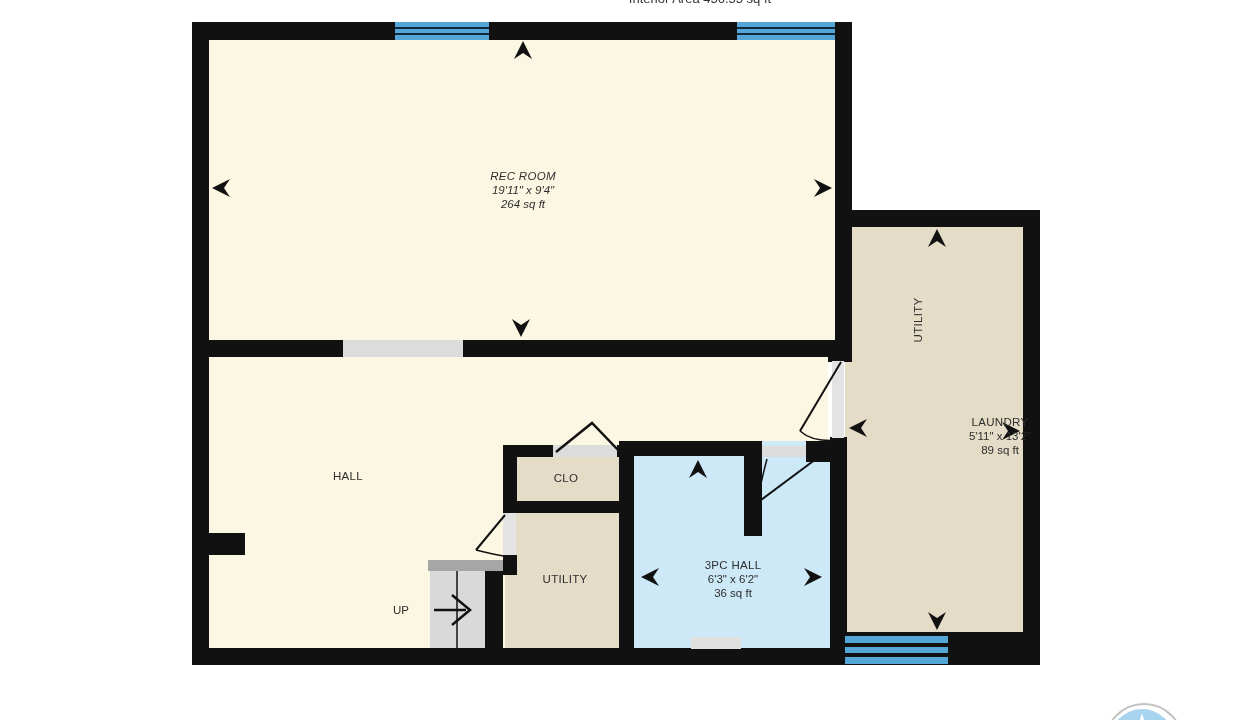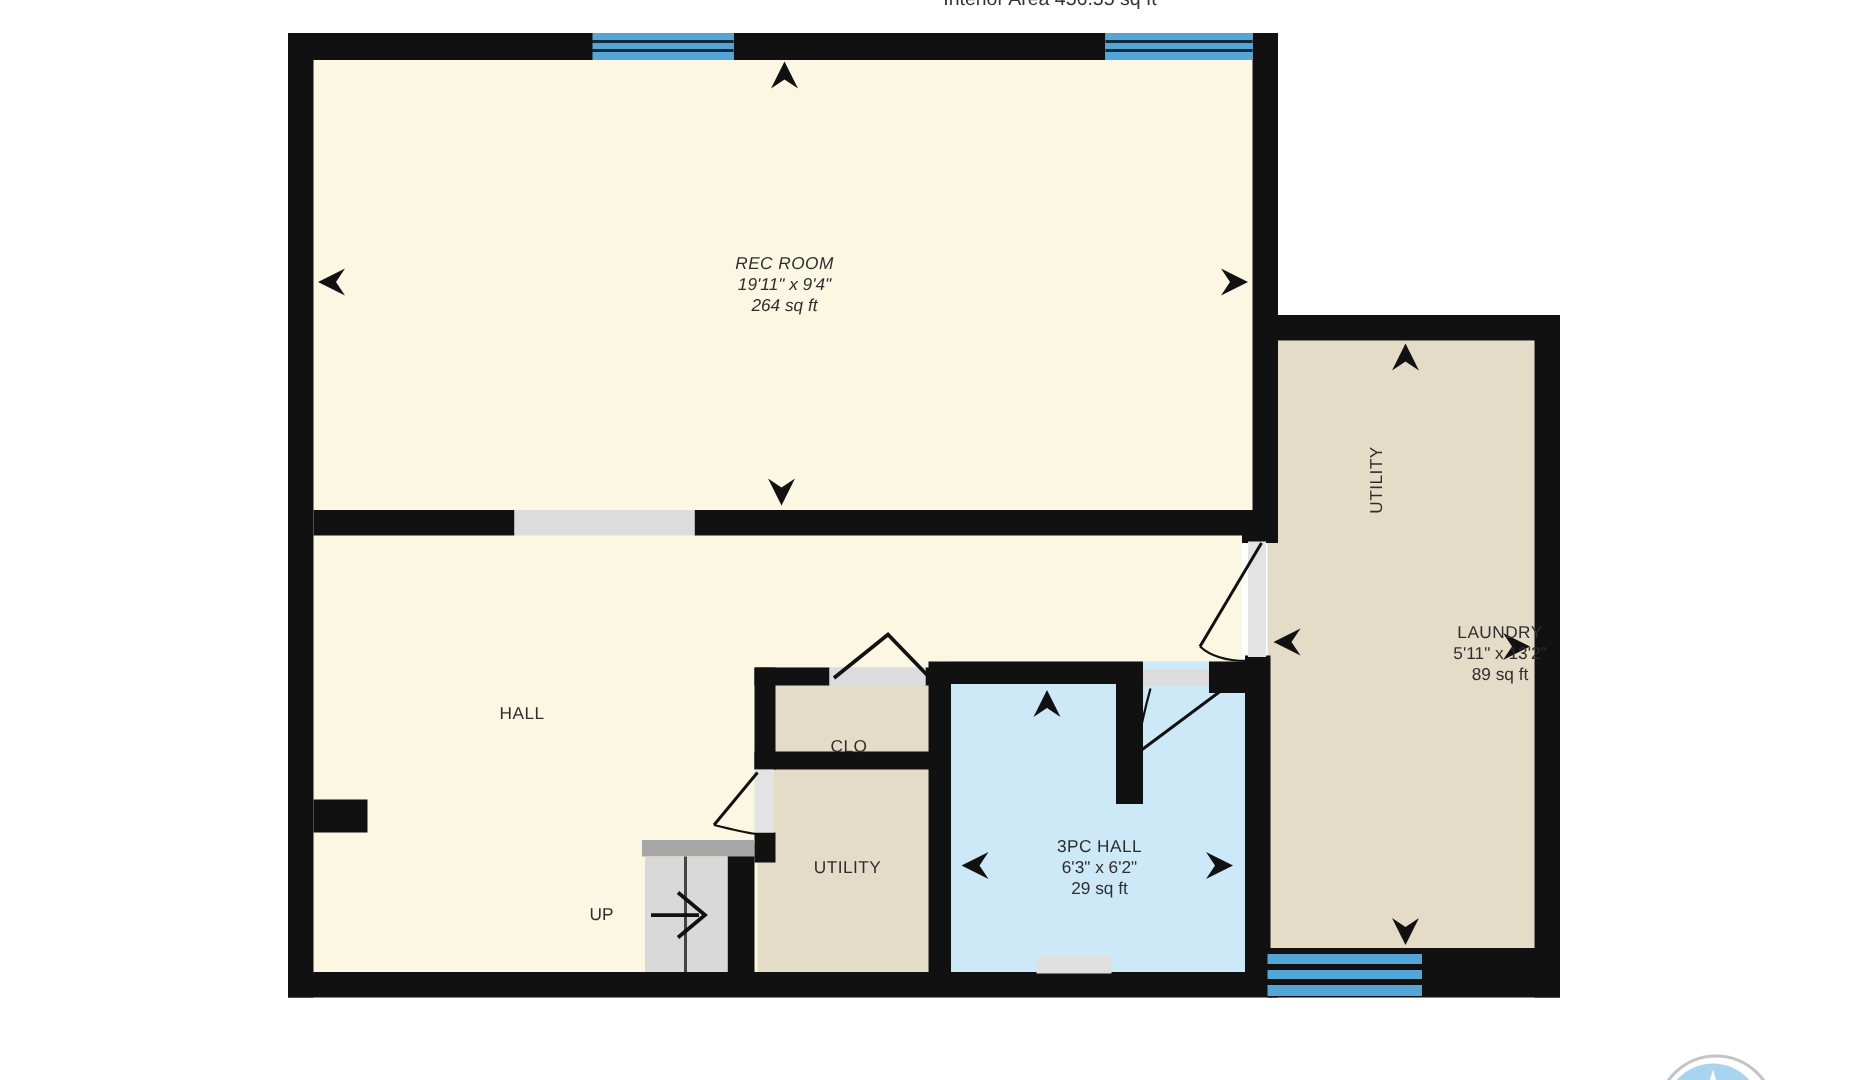--- a/index.html
+++ b/index.html
@@ -117,30 +117,30 @@
   </svg>
 
   <div class="lbl" style="left:523px;top:190px;font-style:italic;">
     <div class="rm">REC ROOM</div>
     <div>19'11" x 9'4"</div>
     <div>264 sq ft</div>
   </div>
   <div class="lbl" style="left:348px;top:476px;">
     <div class="rm">HALL</div>
   </div>
-  <div class="lbl" style="left:566px;top:478px;margin-top:20px;">
+  <div class="lbl" style="left:566px;top:478px;">
     <div class="rm">CLO</div>
   </div>
   <div class="lbl" style="left:565px;top:579px;">
     <div class="rm">UTILITY</div>
   </div>
   <div class="lbl" style="left:733px;top:579px;">
     <div class="rm">3PC HALL</div>
     <div>6'3" x 6'2"</div>
-    <div>29 sq ft</div>
+    <div>36 sq ft</div>
   </div>
   <div class="lbl" style="left:968px;top:436px;margin-left:32px;">
     <div class="rm">LAUNDRY</div>
     <div>5'11" x 13'2"</div>
     <div>89 sq ft</div>
   </div>
   <div class="lbl vert" style="left:918px;top:320px;">
     <div class="rm">UTILITY</div>
   </div>
   <div class="lbl" style="left:401px;top:610px;">

